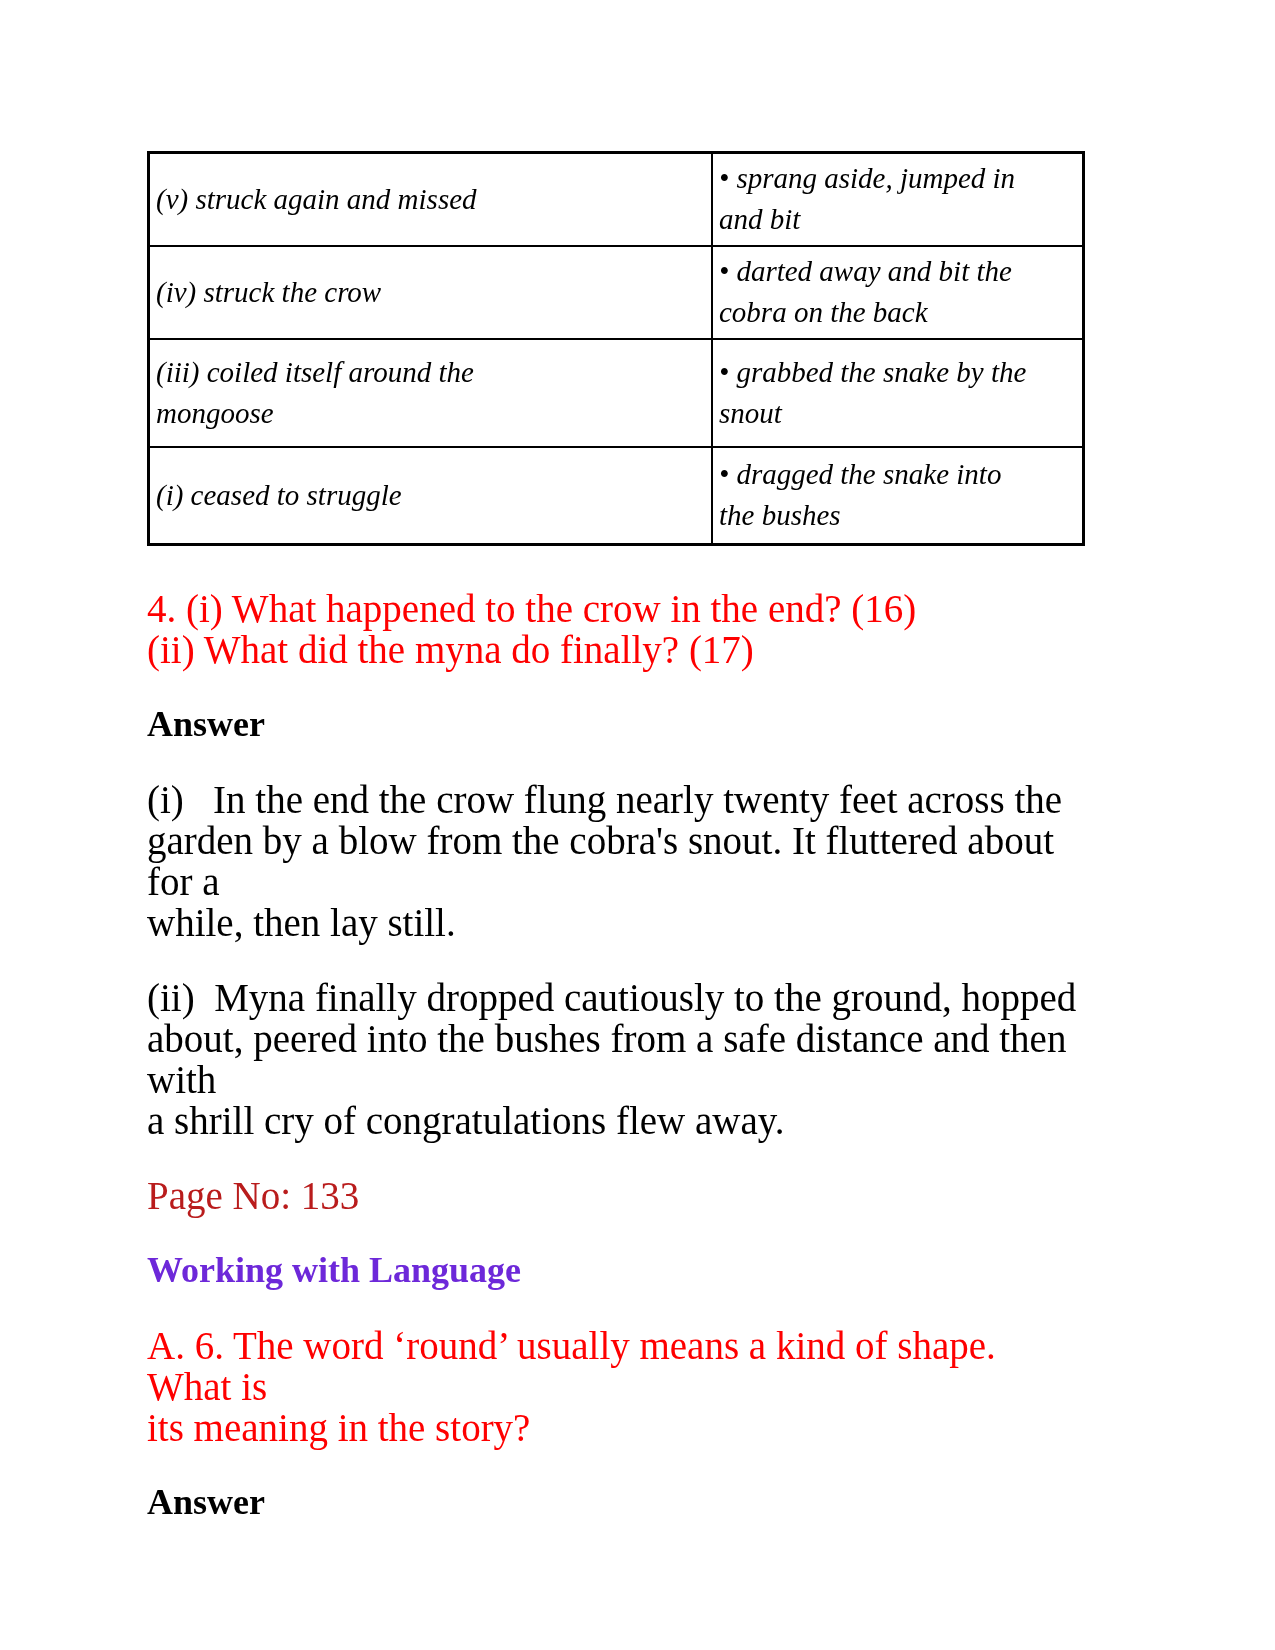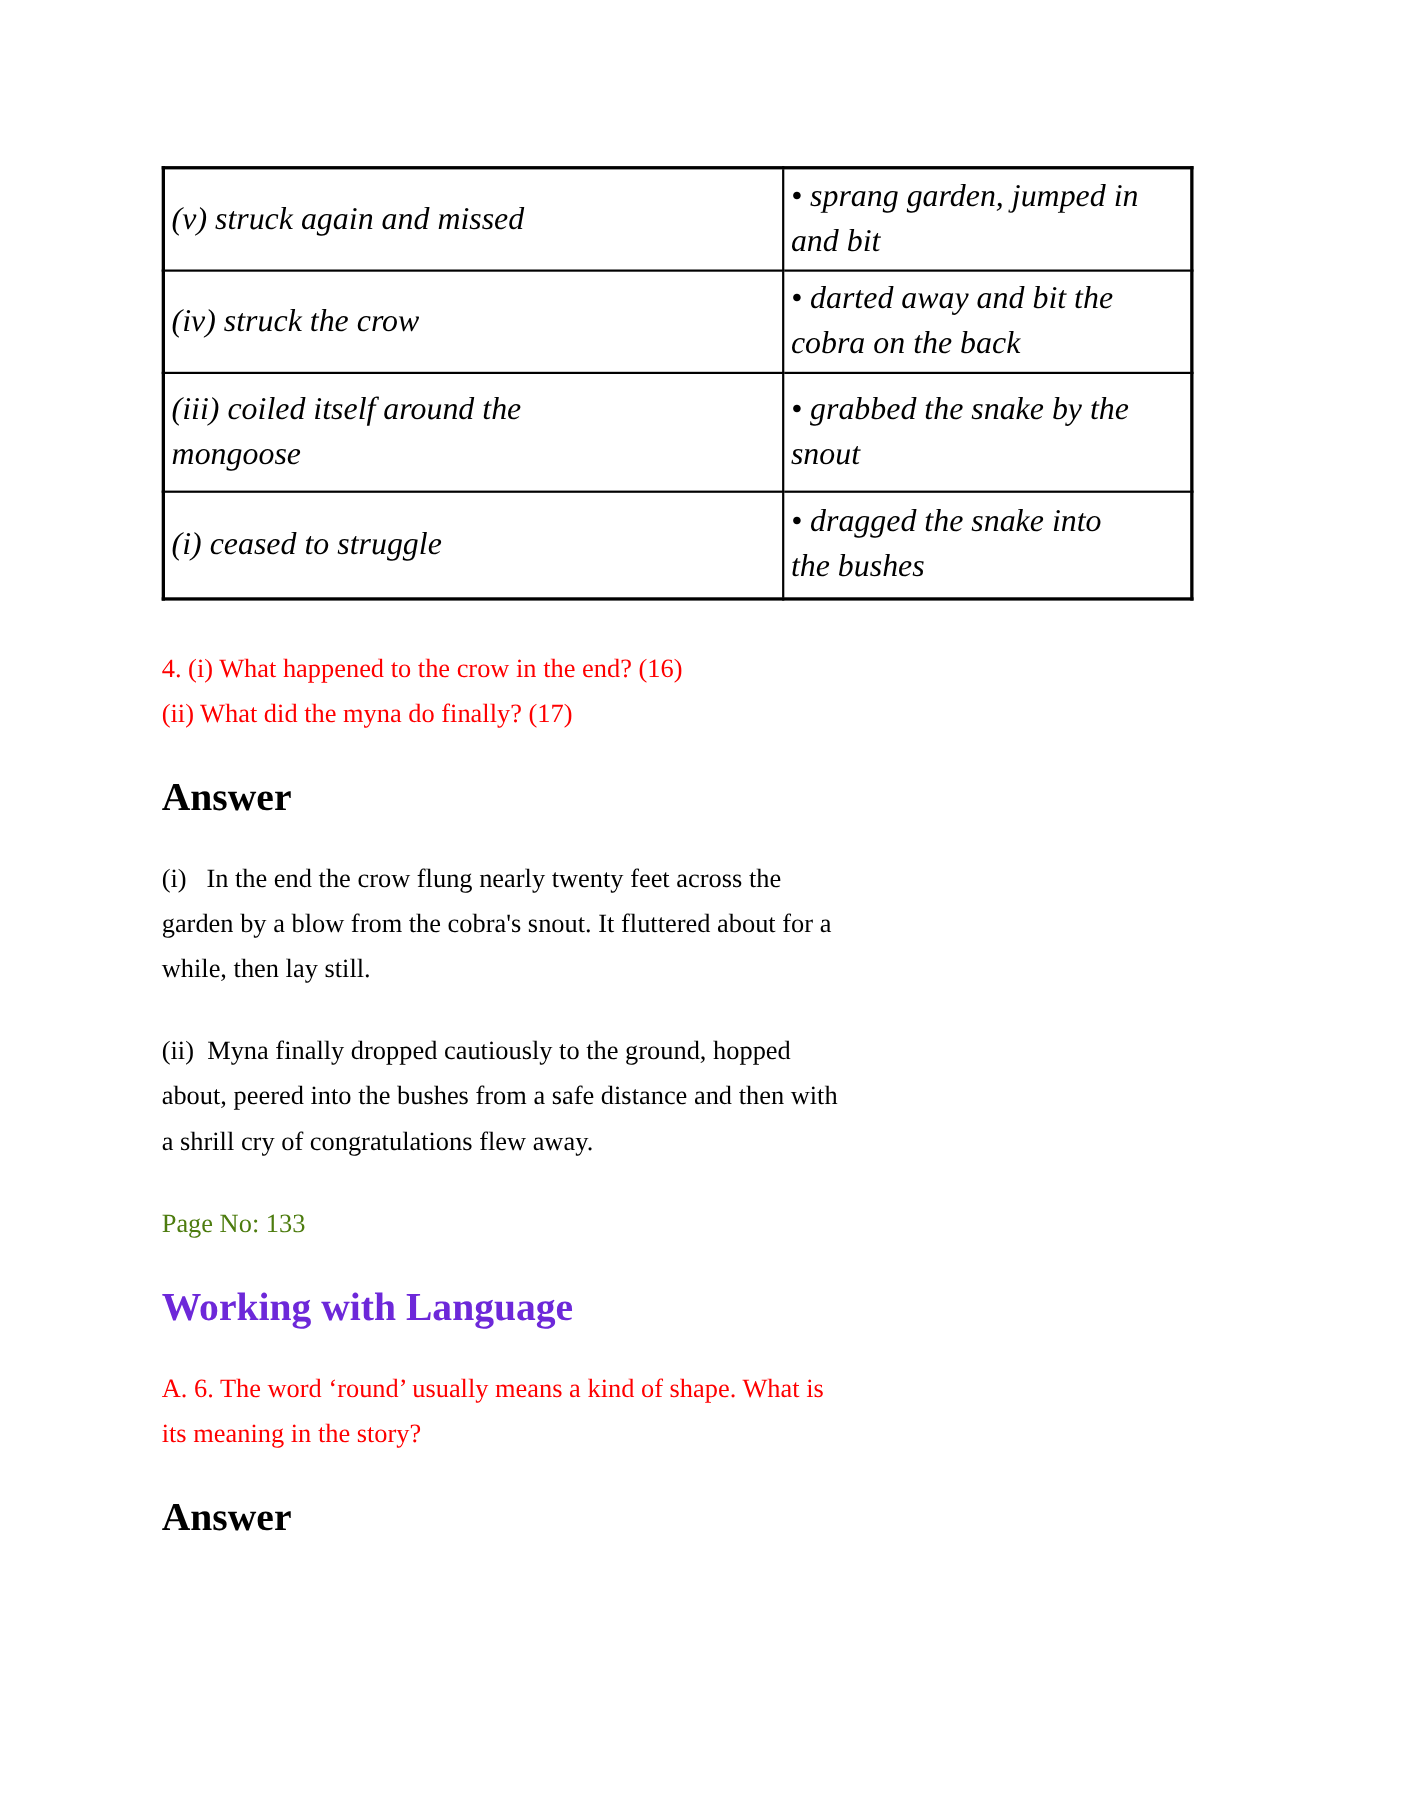--- a/index.html
+++ b/index.html
@@ -36,40 +36,40 @@
     word-wrap: break-word;
   }
   td.col-left  { width: 549px; }
   td.col-right { width: 357px; }
   tr.row-1 { height: 93px; }
   tr.row-2 { height: 93px; margin-left: 32px; }
   tr.row-3 { height: 108px; }
   tr.row-4 { height: 98px; padding-left: 27px; }
 
   .block {
-    font-size: 24px;
+    font-size: 39px;
     line-height: 41px;
     margin: 34px 0;
     white-space: pre-line;
   }
   .block.heading {
     font-size: 36px;
     font-weight: bold;
   }
 </style>
 </head>
 <body>
 
 <div class="content">
 
   <table class="match-table">
     <tbody>
       <tr class="row-1">
         <td class="col-left">(v) struck again and missed</td>
-        <td class="col-right">• sprang garden, jumped in
+        <td class="col-right">• sprang aside, jumped in
 and bit</td>
       </tr>
       <tr class="row-2">
         <td class="col-left">(iv) struck the crow</td>
         <td class="col-right">• darted away and bit the
 cobra on the back</td>
       </tr>
       <tr class="row-3">
         <td class="col-left">(iii) coiled itself around the
 mongoose</td>
@@ -90,21 +90,21 @@
   <div class="block heading">Answer</div>
 
   <div class="block">(i)&nbsp;&nbsp;&nbsp;In the end the crow flung nearly twenty feet across the
 garden by a blow from the cobra's snout. It fluttered about for a
 while, then lay still.</div>
 
   <div class="block">(ii)&nbsp;&nbsp;Myna finally dropped cautiously to the ground, hopped
 about, peered into the bushes from a safe distance and then with
 a shrill cry of congratulations flew away.</div>
 
-  <div class="block" style="color: #4d7c0f;">Page No: 133</div>
+  <div class="block" style="color: #b91c1c;">Page No: 133</div>
 
   <div class="block heading" style="color: #6d28d9;">Working with Language</div>
 
   <div class="block" style="color: rgb(254, 0, 0);">A. 6. The word ‘round’ usually means a kind of shape. What is
 its meaning in the story?</div>
 
   <div class="block heading">Answer</div>
 
 </div>
 

